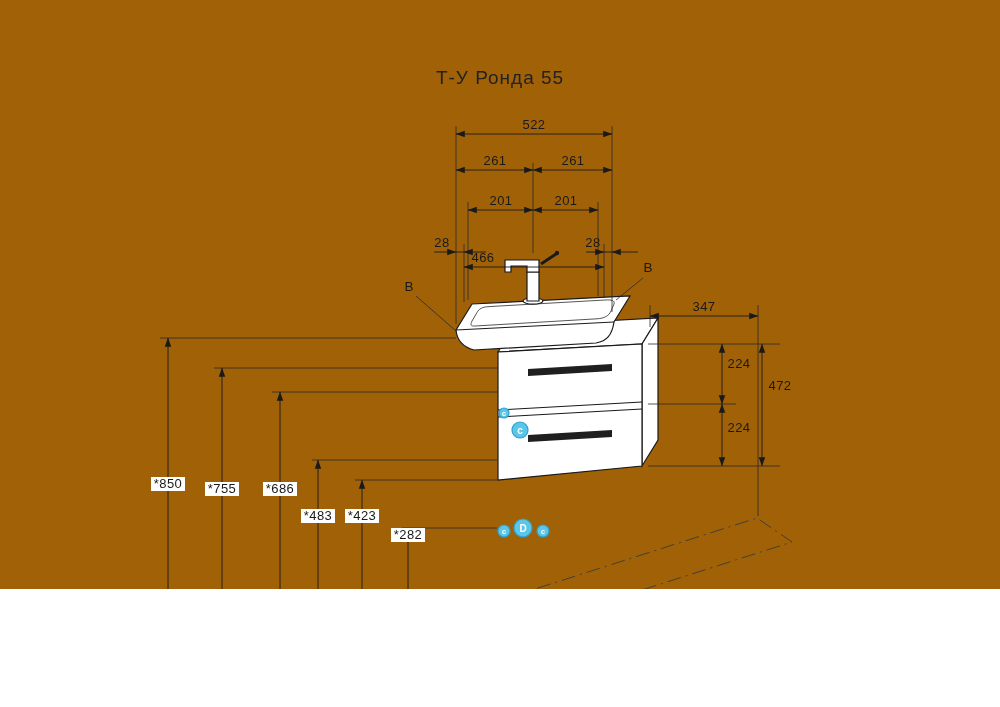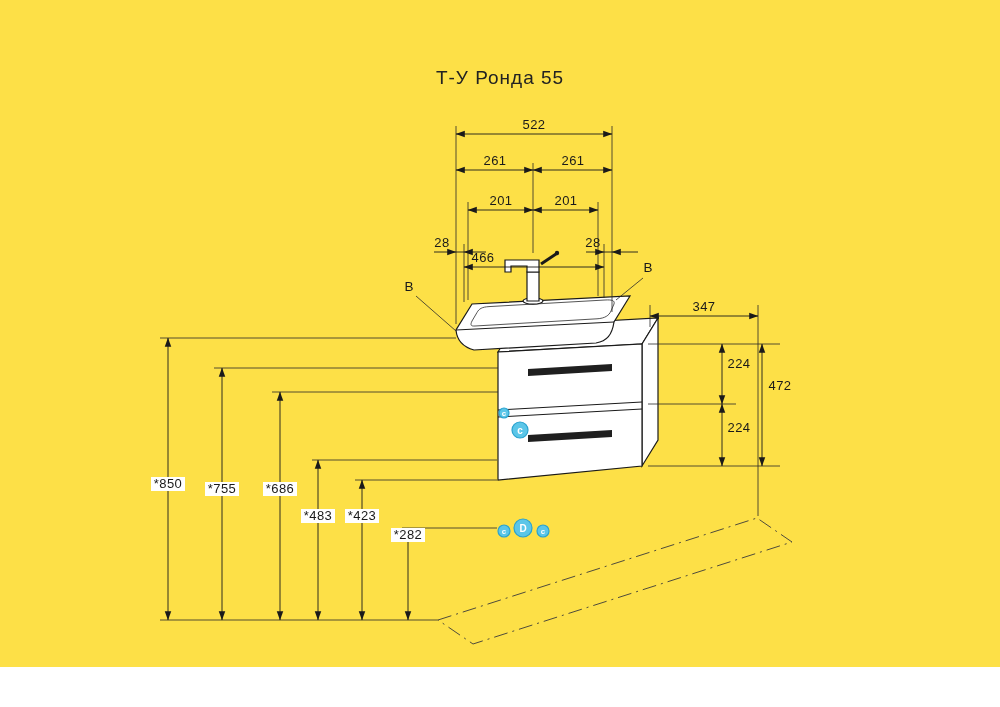--- a/index.html
+++ b/index.html
@@ -1,16 +1,16 @@
 <!DOCTYPE html>
 <html><head>
 <meta charset="utf-8">
 <style>
   html,body { margin:0; padding:0; background:#ffffff; }
-  .page { width:1000px; height:667px; position:relative; background:#fde047; overflow:hidden; }
+  .page { width:1000px; height:589px; position:relative; background:#a16207; overflow:hidden; }
   svg text { font-family:"Liberation Sans", sans-serif; fill:#1a1a1a; }
   .title-text { font-size:19px; letter-spacing:1px; fill:#222; }
   .dim-text { font-size:13px; letter-spacing:0.4px; }
   .callout-text { font-size:13.5px; }
   .thin  { stroke:#2a2a2a; stroke-width:0.8; fill:none; }
   .dimln { stroke:#1a1a1a; stroke-width:0.9; fill:none; }
   .obj   { stroke:#1a1a1a; stroke-width:1.2; fill:#ffffff; }
   .objln { stroke:#1a1a1a; stroke-width:1; fill:none; }
   .dashdot { stroke:#3a3a3a; stroke-width:0.9; fill:none; stroke-dasharray:14 5 2 5; }
   .handle { fill:#1f1f1f; stroke:none; }

